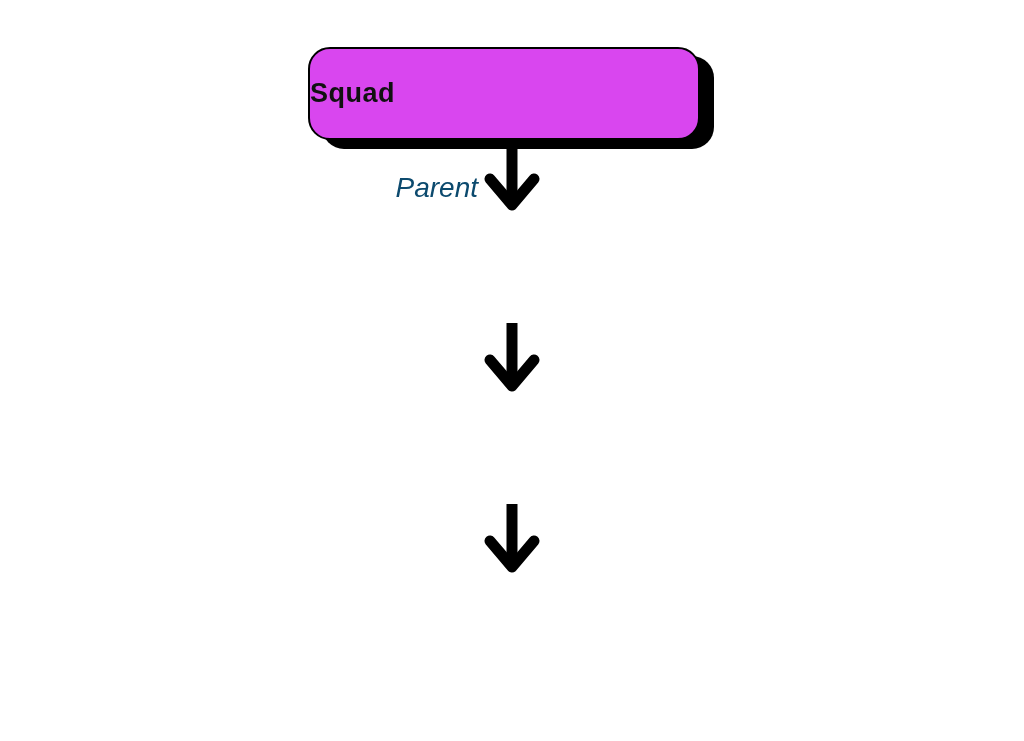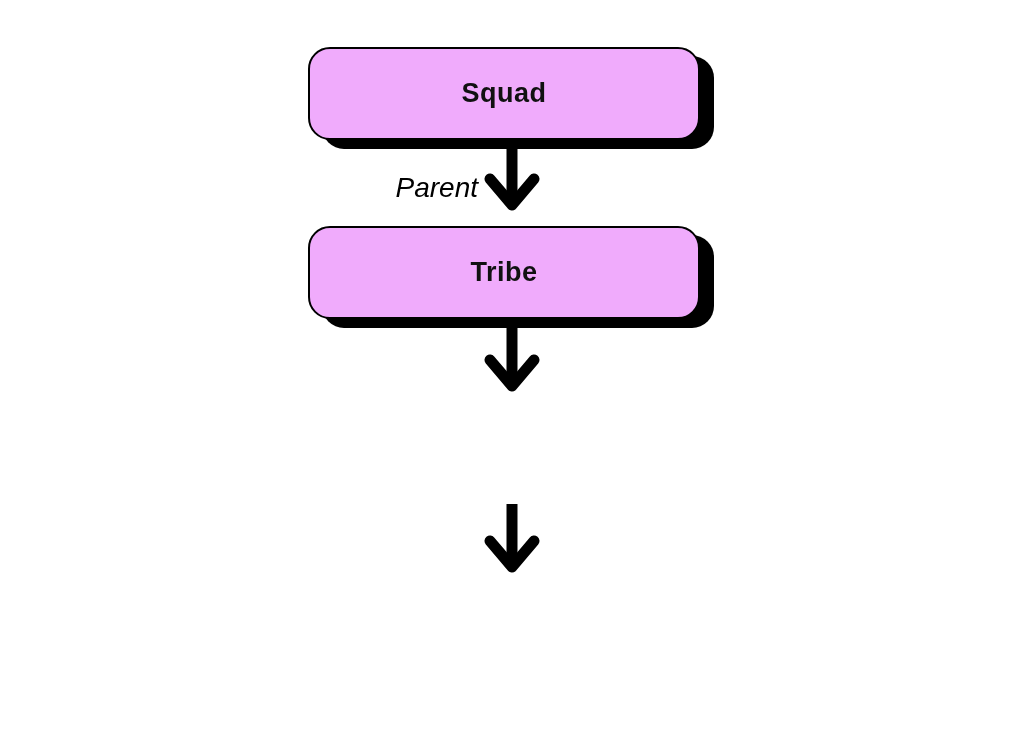--- a/index.html
+++ b/index.html
@@ -16,27 +16,26 @@
     height: 741px;
     background: #ffffff;
     overflow: hidden;
   }
   .node {
     position: absolute;
     left: 308px;
     width: 392px;
     height: 93px;
     box-sizing: border-box;
-    background: #f0abfc;
+    background: #d946ef;
     border: 2.5px solid #000000;
     border-radius: 22px;
     box-shadow: 14px 9px 0 0 #000000;
     display: flex;
     align-items: center;
-    justify-content: center;
   }
   .node-label {
     font-size: 27px;
     font-weight: 700;
     color: #111111;
     letter-spacing: 0.5px;
   }
   .arrow {
     position: absolute;
     left: 482px;
@@ -44,43 +43,40 @@
     height: 72px;
   }
   .edge-label {
     position: absolute;
     left: 318px;
     width: 160px;
     top: 171px;
     text-align: right;
     font-style: italic;
     font-size: 28px;
-    color: #000000;
+    color: #0c4a6e;
     line-height: 34px;
   }
 </style>
 </head>
 <body>
 
 <div class="canvas">
 
   <div class="node" style="top:47px">
     <span class="node-label">Squad</span>
   </div>
 
   <span class="edge-label">Parent</span>
 
   <svg class="arrow" style="top:141px" viewBox="0 0 60 72">
     <path d="M30 1 L30 56" stroke="#000000" stroke-width="11" fill="none"></path>
     <path d="M8 38 L30 64 L52 38" stroke="#000000" stroke-width="11" fill="none" stroke-linecap="round" stroke-linejoin="round"></path>
   </svg>
 
-  <div class="node" style="top:226px">
-    <span class="node-label">Tribe</span>
-  </div>
 
   <svg class="arrow" style="top:322px" viewBox="0 0 60 72">
     <path d="M30 1 L30 56" stroke="#000000" stroke-width="11" fill="none"></path>
     <path d="M8 38 L30 64 L52 38" stroke="#000000" stroke-width="11" fill="none" stroke-linecap="round" stroke-linejoin="round"></path>
   </svg>
 
 
   <svg class="arrow" style="top:503px" viewBox="0 0 60 72">
     <path d="M30 1 L30 56" stroke="#000000" stroke-width="11" fill="none"></path>
     <path d="M8 38 L30 64 L52 38" stroke="#000000" stroke-width="11" fill="none" stroke-linecap="round" stroke-linejoin="round"></path>

